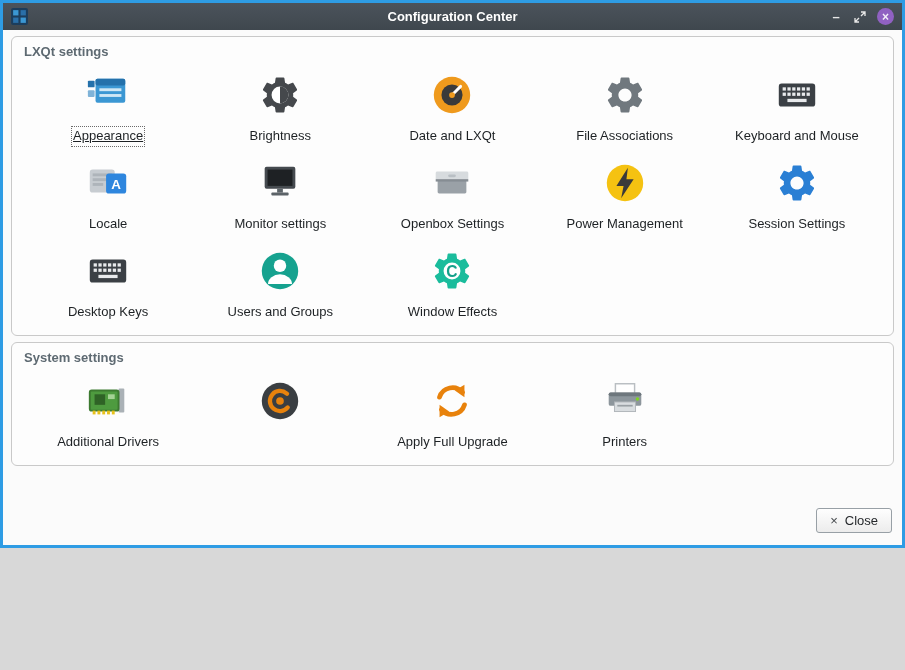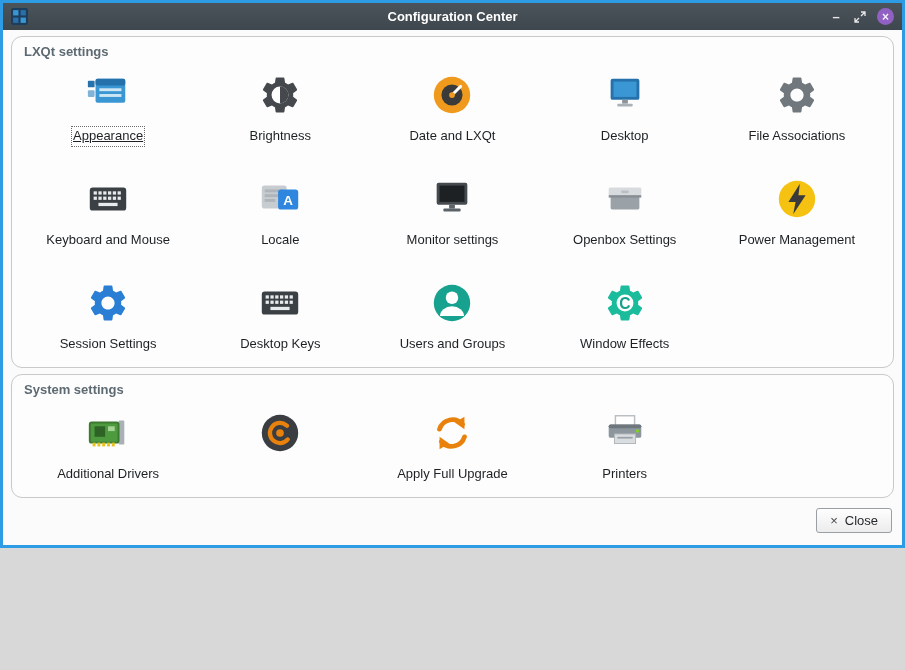--- a/index.html
+++ b/index.html
@@ -13,24 +13,24 @@
     font-size:13px;font-weight:bold;pointer-events:none;}
   .tb-buttons{margin-left:auto;display:flex;align-items:center;gap:10px;z-index:2;}
   .tb-btn{color:#e8e8e8;font-size:13px;line-height:1;display:flex;align-items:center;
     justify-content:center;cursor:pointer;}
   .tb-min{width:14px;height:14px;font-weight:bold;}
   .tb-max{width:14px;height:14px;}
   .tb-close{width:17px;height:17px;border-radius:50%;background:#9061c2;color:#f3eef8;
     font-size:12px;font-weight:bold;}
   
   .content{flex:1;display:flex;flex-direction:column;padding:6px 8px 8px;min-height:0;}
-  .groupbox{border:1px solid #c9c9c9;border-radius:11px;background:#fdfdfd;
+  .groupbox{border:1px solid #c9c9c9;border-radius:6px;background:#fdfdfd;
     padding:2px 10px 14px;}
   .group-title{color:#5e6a72;font-weight:bold;font-size:13px;padding:5px 2px 2px;}
-  .grid{display:grid;grid-template-columns:repeat(5,1fr);row-gap:20px;}
+  .grid{display:grid;grid-template-columns:repeat(5,1fr);row-gap:4px;}
   .cell{display:flex;flex-direction:column;align-items:center;padding-top:8px;cursor:pointer;}
   .icon-wrap{height:52px;display:flex;align-items:center;justify-content:center;}
   .cell .label{margin-top:7px;font-size:13px;color:#1d2124;text-align:center;
     line-height:1.3;max-width:132px;}
   .cell.selected .label{text-decoration:underline;outline:1px dotted #6a6a6a;
     outline-offset:1px;}
   .gb-lxqt{margin-bottom:6px;}
   
   .footer{margin-top:auto;display:flex;justify-content:flex-end;padding:10px 2px 4px;}
   .close-btn{display:inline-flex;align-items:center;gap:7px;border:1px solid #98a0a6;
@@ -103,31 +103,20 @@
             <svg viewBox="0 0 48 48" width="46" height="46">
                 <circle cx="24" cy="24" r="19" fill="#ef9a1d"></circle>
                 <circle cx="24" cy="24" r="11" fill="#3a3a3a"></circle>
                 <line x1="24" y1="24" x2="33" y2="15" stroke="#ffffff" stroke-width="3" stroke-linecap="round"></line>
                 <circle cx="24" cy="24" r="3" fill="#ef9a1d"></circle>
               </svg>
           </span>
           <span class="label">Date and LXQt</span>
         </div>
 
-        <div class="cell">
-          <span class="icon-wrap">
-            <svg viewBox="0 0 48 48" width="46" height="46">
-                <rect x="9" y="7" width="30" height="22" rx="2" fill="#2471ab"></rect>
-                <rect x="12" y="10" width="24" height="16" fill="#3b97d3"></rect>
-                <rect x="21" y="29" width="6" height="4" fill="#8d959b"></rect>
-                <rect x="16" y="33" width="16" height="3" rx="1" fill="#aab2b8"></rect>
-              </svg>
-          </span>
-          <span class="label">Desktop</span>
-        </div>
 
 
         <div class="cell">
           <span class="icon-wrap">
             <svg viewBox="0 0 24 24" width="44" height="44">
                 <path d="M19.14 12.94c.04-.3.06-.61.06-.94 0-.32-.02-.64-.07-.94l2.03-1.58c.18-.14.23-.41.12-.61l-1.92-3.32c-.12-.22-.37-.29-.59-.22l-2.39.96c-.5-.38-1.03-.7-1.62-.94l-.36-2.54c-.04-.24-.24-.41-.48-.41h-3.84c-.24 0-.43.17-.47.41l-.36 2.54c-.59.24-1.13.57-1.62.94l-2.39-.96c-.22-.08-.47 0-.59.22L2.74 8.87c-.12.21-.08.47.12.61l2.03 1.58c-.05.3-.09.63-.09.94s.02.64.07.94l-2.03 1.58c-.18.14-.23.41-.12.61l1.92 3.32c.12.22.37.29.59.22l2.39-.96c.5.38 1.03.7 1.62.94l.36 2.54c.05.24.24.41.48.41h3.84c.24 0 .44-.17.47-.41l.36-2.54c.59-.24 1.13-.56 1.62-.94l2.39.96c.22.08.47 0 .59-.22l1.92-3.32c.12-.22.07-.47-.12-.61l-2.01-1.58zM12 15.6c-1.98 0-3.6-1.62-3.6-3.6s1.62-3.6 3.6-3.6 3.6 1.62 3.6 3.6-1.62 3.6-3.6 3.6z" fill="#70787e"></path>
               </svg>
           </span>
           <span class="label">File Associations</span>
         </div>

